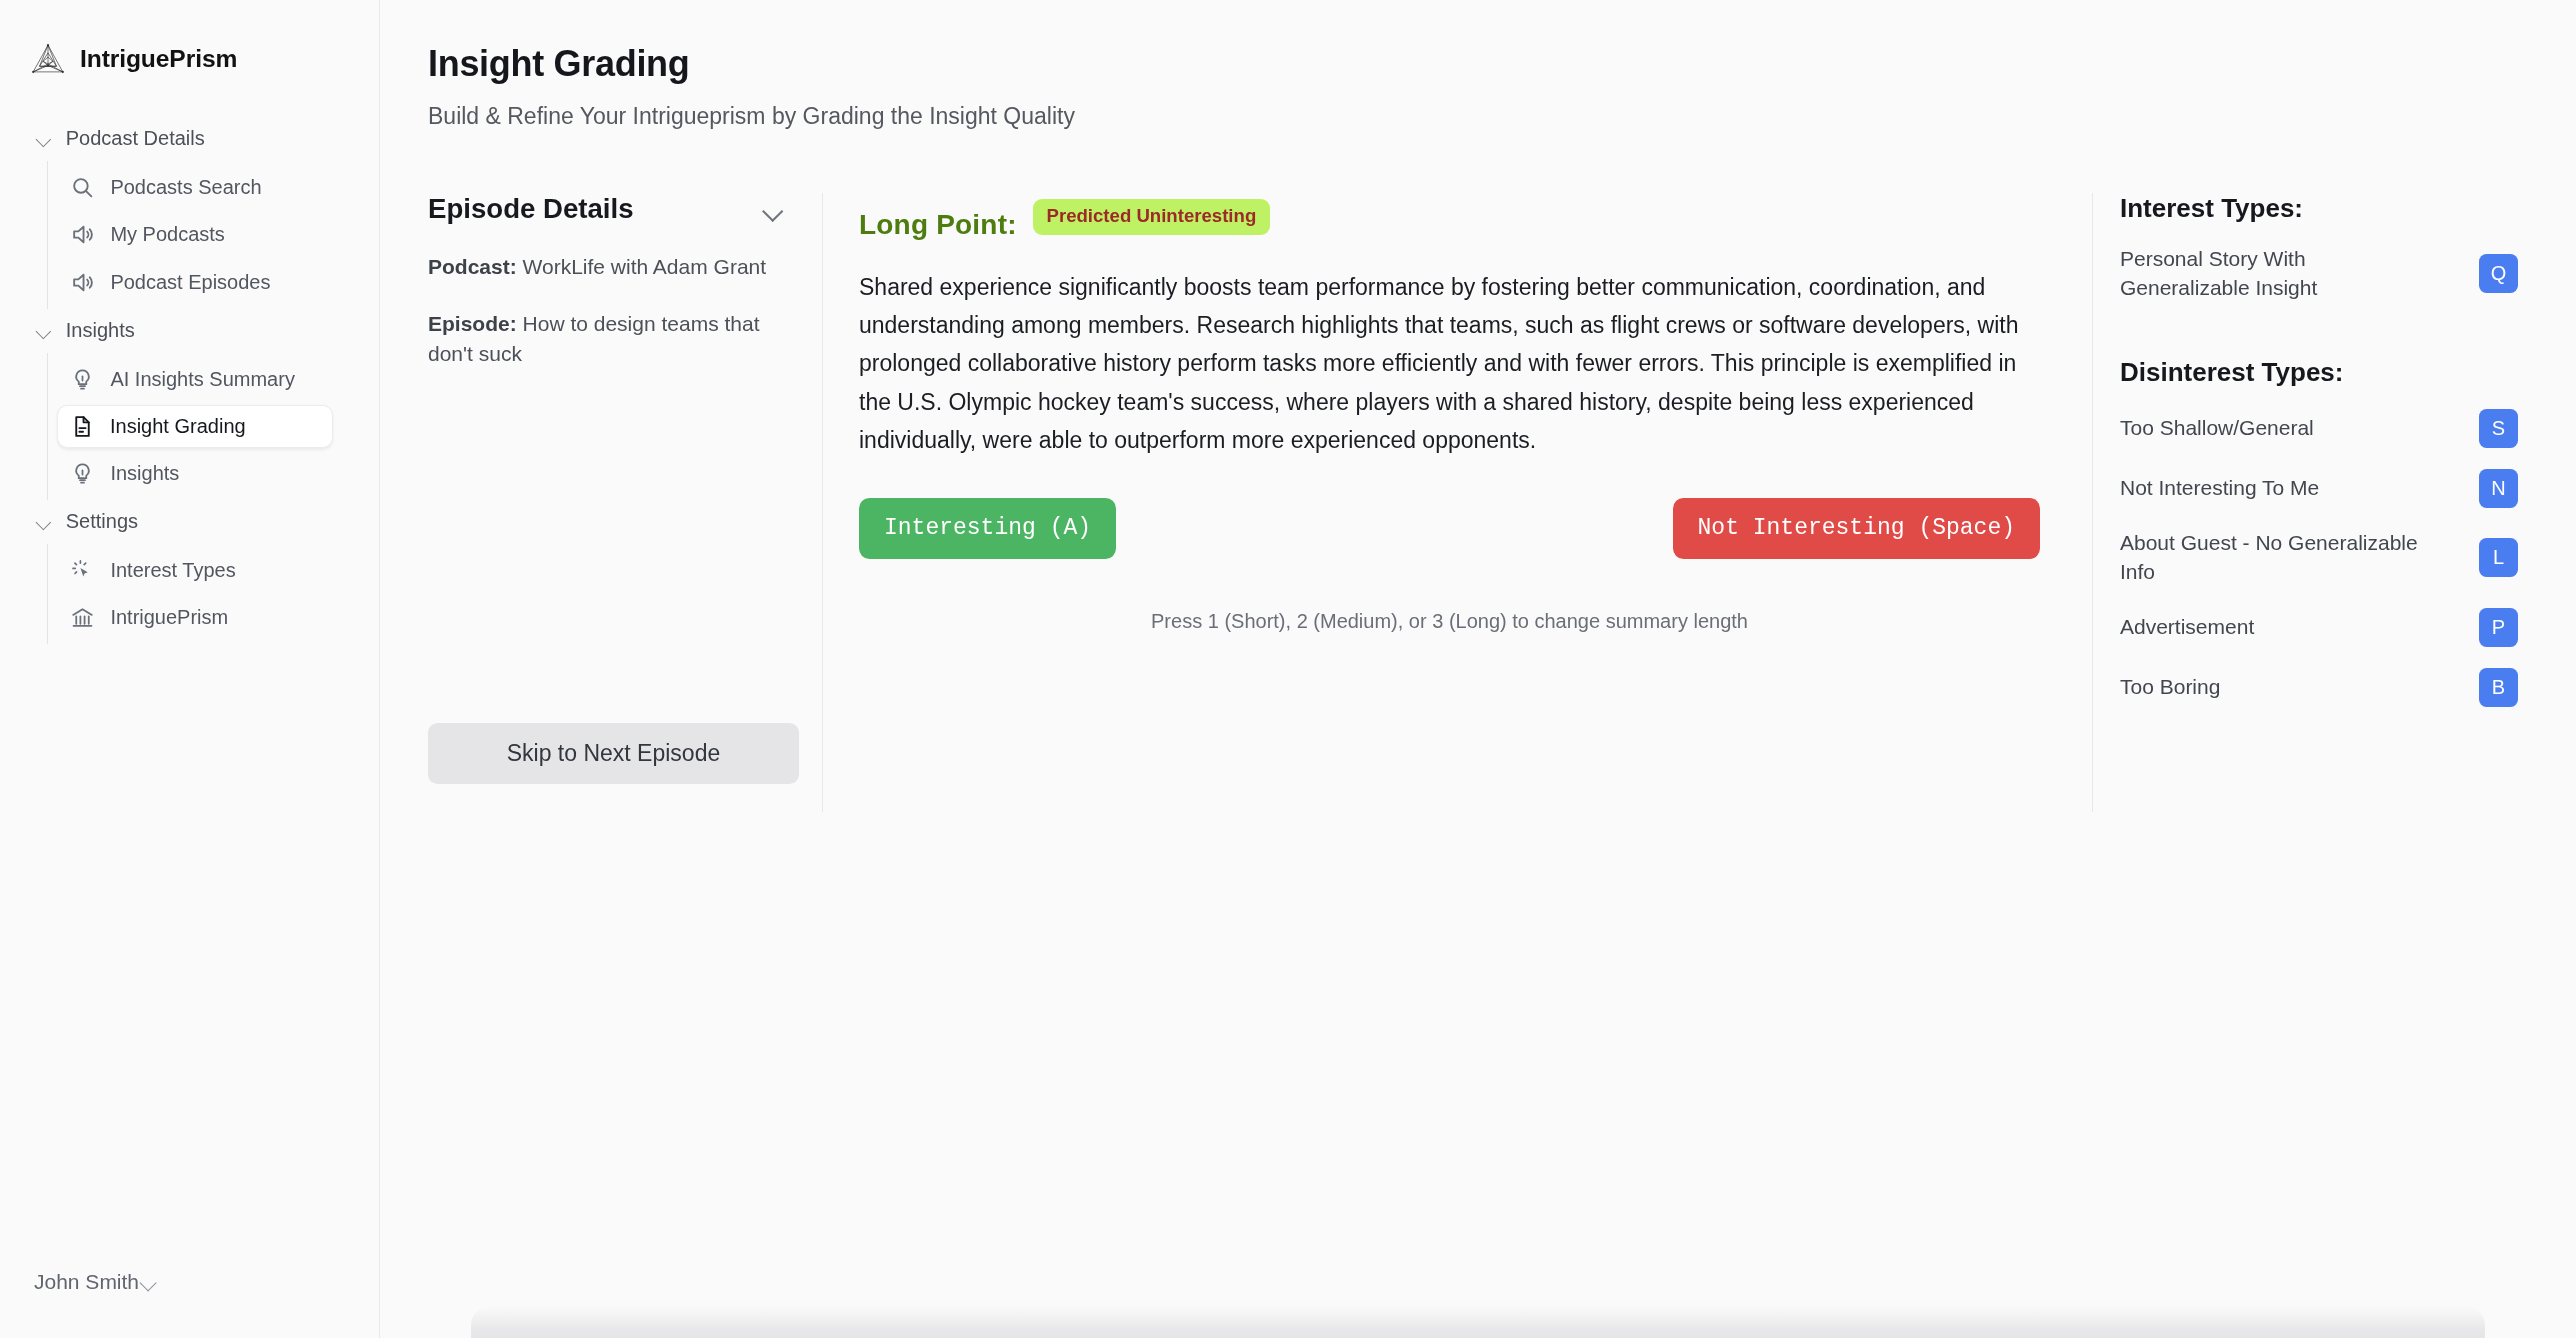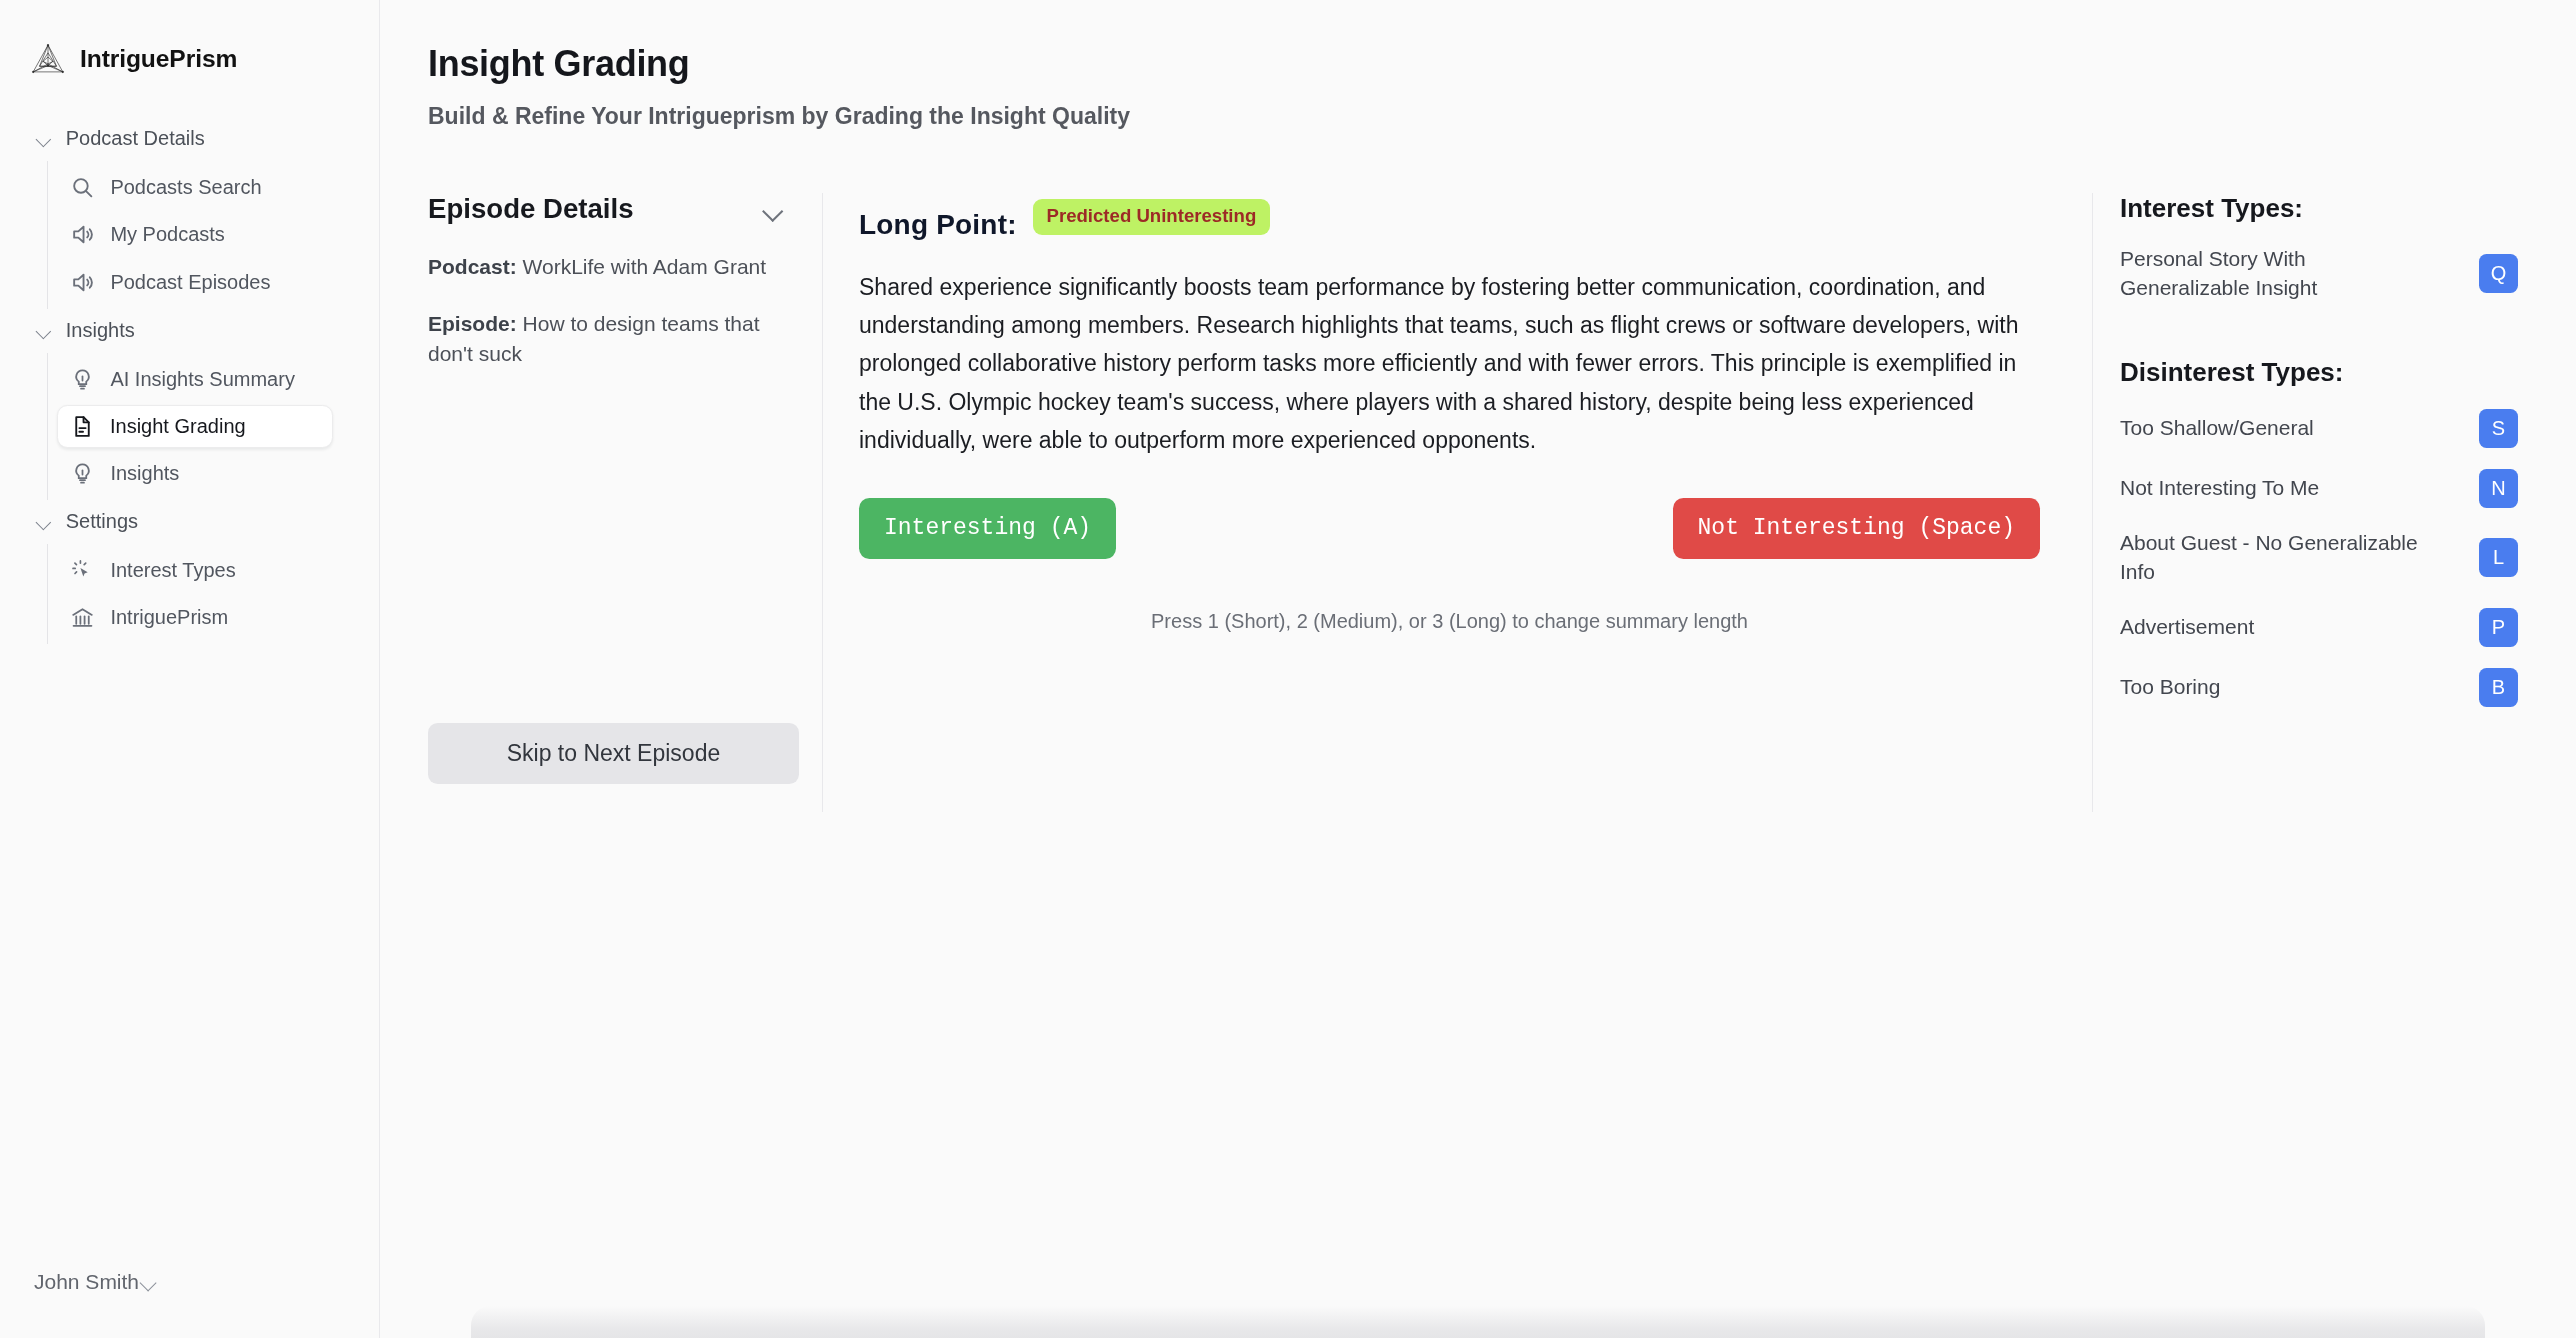--- a/index.html
+++ b/index.html
@@ -80,21 +80,21 @@
     width: 11.2px; height: 11.2px;
     border-right: 1.9px solid #8b9099;
     border-bottom: 1.9px solid #8b9099;
     transform: rotate(45deg);
   }
 
   
   .main { flex: 1; background: #fafafa; padding: 0; position: relative; height: 1339px; }
   .page-head { padding: 43px 0 0 48px; }
   .page-title { font-size: 36px; font-weight: 700; color: #15171c; letter-spacing: -0.3px; }
-  .page-sub { margin-top: 18px; font-size: 23px; color: #55585f; font-weight: 700; }
+  .page-sub { margin-top: 18px; font-size: 23px; color: #55585f; font-weight: 400; }
 
   .content {
     display: flex;
     margin: 63px 0 0 48px;
     padding-right: 52px;
   }
 
   
   .col-episode {
     width: 395px; flex: 0 0 395px;
@@ -125,21 +125,21 @@
   }
 
   
   .col-point {
     flex: 1;
     padding: 0 39px 0 36px;
     border-right: 1.5px solid #e8e8eb;
     min-height: 619px;
   }
   .point-head { display: flex; align-items: center; gap: 16.4px; }
-  .point-label { font-size: 28px; font-weight: 700; color: #0f172a; letter-spacing: 0.2px; margin-top: 16px; }
+  .point-label { font-size: 28px; font-weight: 700; color: #4d7c0f; letter-spacing: 0.2px; margin-top: 16px; }
   .point-badge {
     background: #bef264; color: #9c2a26;
     font-size: 18.6px; font-weight: 700;
     padding: 6.7px 13.4px 8.2px 13.4px; border-radius: 9px;
     white-space: nowrap;
   }
   .point-body {
     margin-top: 27px;
     font-size: 23px; line-height: 1.66; color: #1b1d22;
     max-width: 1181px;

